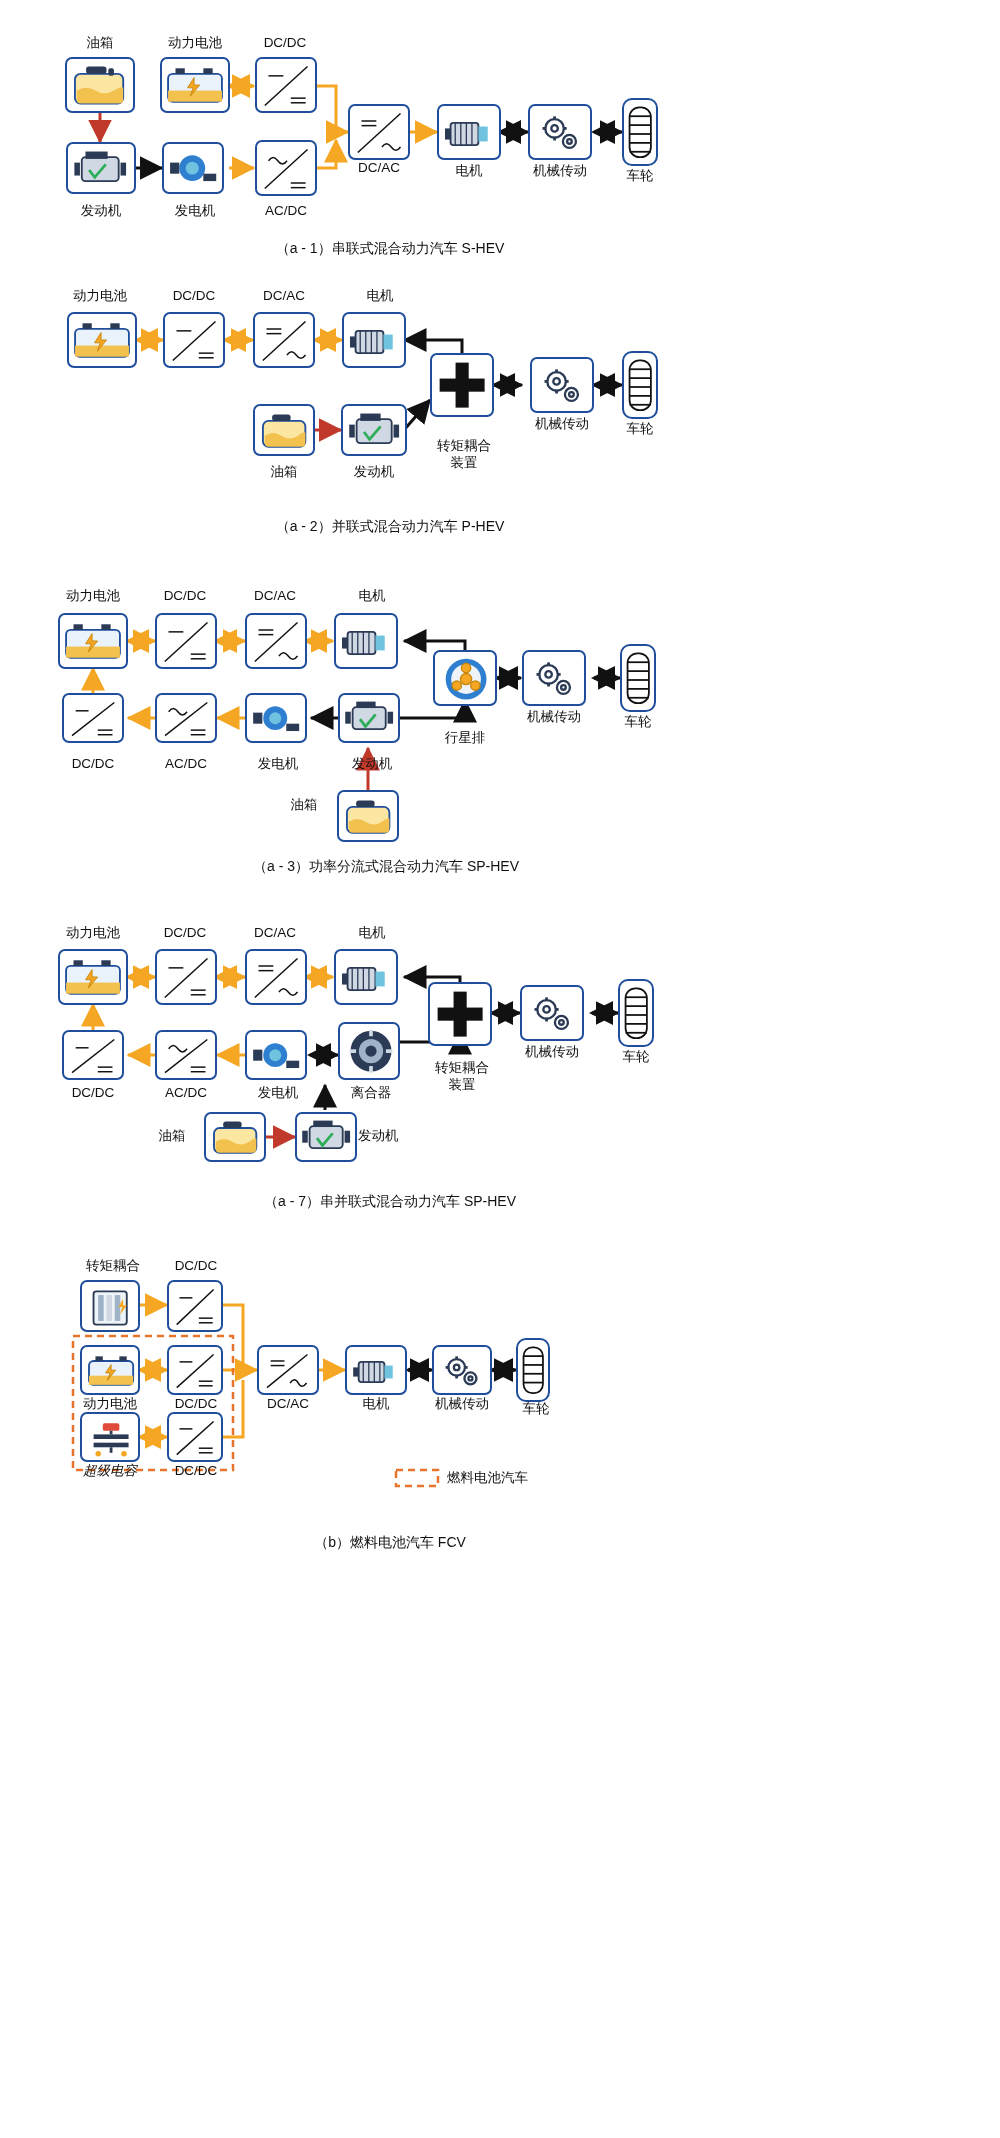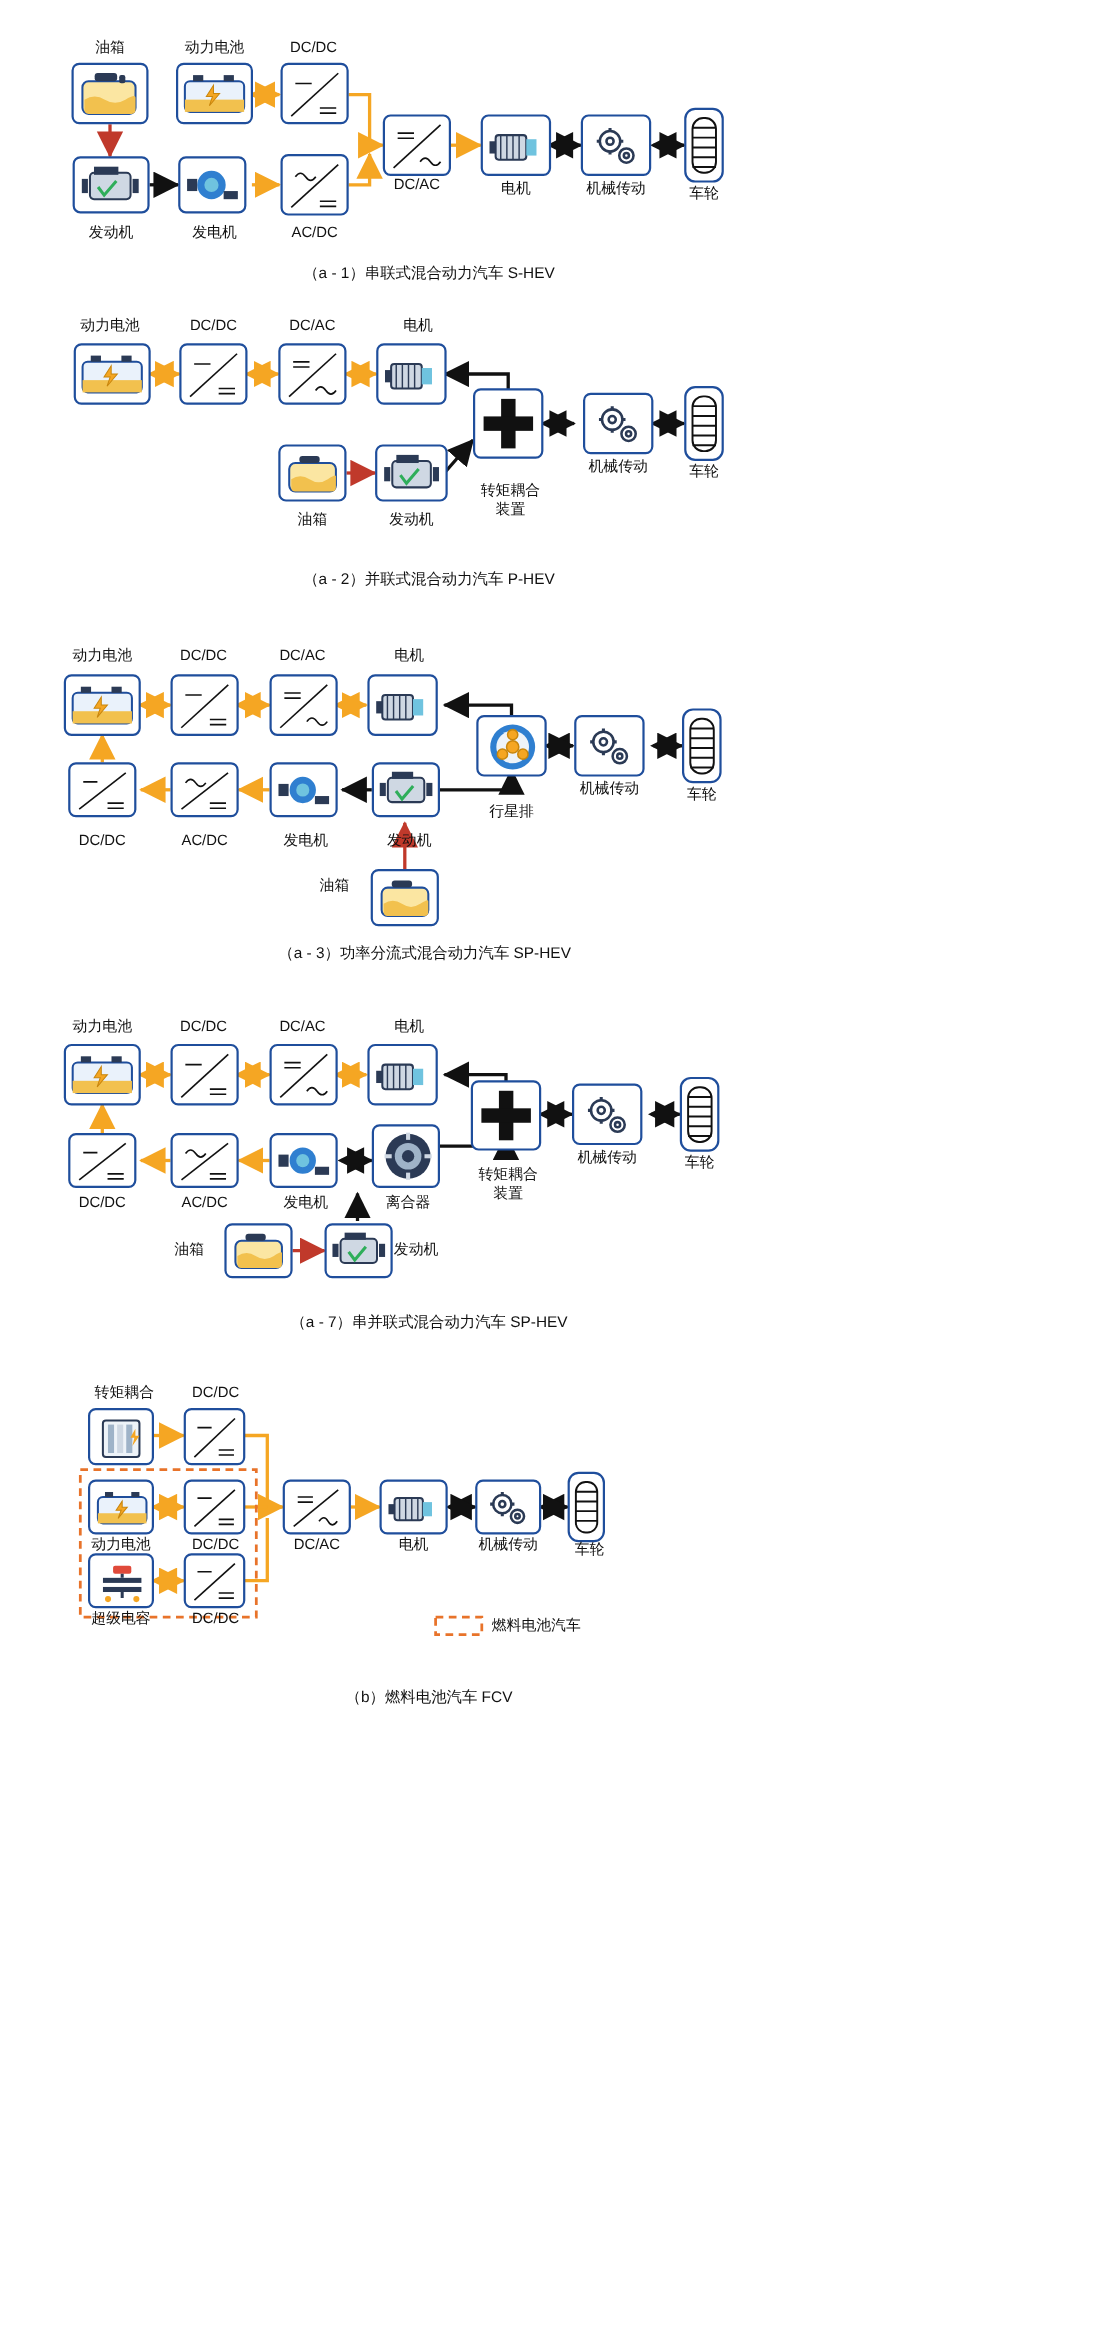--- a/index.html
+++ b/index.html
@@ -725,21 +725,21 @@
     <svg viewBox="0 0 60 50" width="56" height="46" style="position:absolute;left:2px;top:2px;">
       <rect x="20" y="8" width="18" height="8" rx="2" fill="#e04a3a"></rect>
       <rect x="10" y="20" width="38" height="5" fill="#2b3a55"></rect>
       <rect x="10" y="29" width="38" height="5" fill="#2b3a55"></rect>
       <line x1="29" y1="16" x2="29" y2="20" stroke="#2b3a55" stroke-width="3"></line>
       <line x1="29" y1="34" x2="29" y2="40" stroke="#2b3a55" stroke-width="3"></line>
       <circle cx="15" cy="41" r="3" fill="#f5a623"></circle>
       <circle cx="43" cy="41" r="3" fill="#f5a623"></circle>
     </svg>
   </div>
-  <div class="lbl" style="left:70px;top:1463px;width:80px;">超级电容</div>
+  <div class="lbl" style="left:70px;top:1463px;width:80px;font-style:italic;">超级电容</div>
 
   <div class="box" style="left:167px;top:1412px;width:56px;height:50px;">
     <svg viewBox="0 0 56 50" width="52" height="46" style="position:absolute;left:2px;top:2px;">
       <line x1="6" y1="42" x2="46" y2="6" stroke="#111" stroke-width="1.6"></line>
       <line x1="9" y1="14" x2="23" y2="14" stroke="#111" stroke-width="1.6"></line>
       <line x1="30" y1="35" x2="45" y2="35" stroke="#111" stroke-width="1.6"></line>
       <line x1="30" y1="40" x2="45" y2="40" stroke="#111" stroke-width="1.6"></line>
     </svg>
   </div>
   <div class="lbl" style="left:156px;top:1463px;width:80px;">DC/DC</div>

